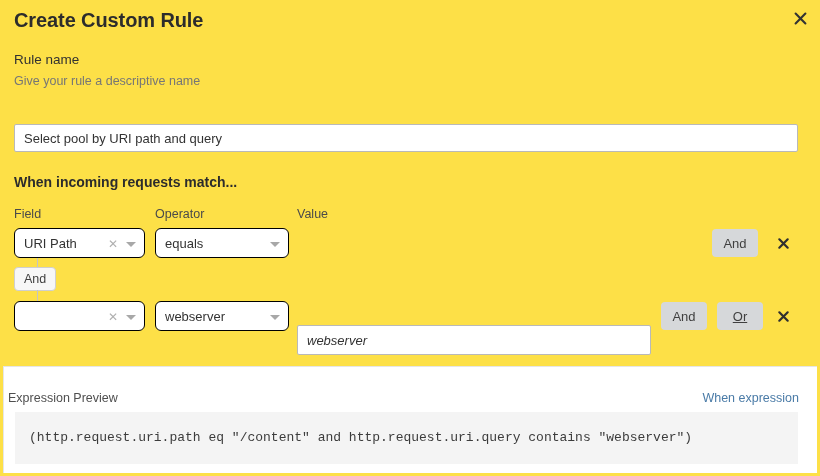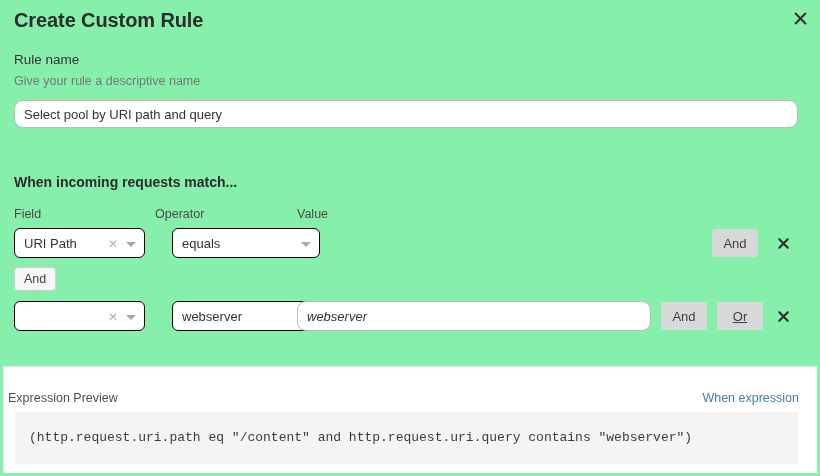--- a/index.html
+++ b/index.html
@@ -17,21 +17,21 @@
     overflow: hidden;
     position: relative;
   }
 
   
   .modal {
     position: absolute;
     left: 0; top: 0;
     width: 820px;
     height: 476px;
-    background: #86efac;
+    background: #fde047;
     padding-left: 6px;
   }
 
   .modal-title {
     position: absolute;
     left: 14px;
     top: 9px;
     font-size: 20px;
     font-weight: bold;
     letter-spacing: -0.1px;
@@ -65,26 +65,27 @@
     left: 14px;
     top: 74px;
     font-size: 12.5px;
     color: #767676;
   }
 
   .text-input {
     position: absolute;
     background: #fff;
     border: 1px solid #b9b9b9;
-    border-radius: 9px;
+    border-radius: 2px;
     font-family: "Liberation Sans", sans-serif;
     font-size: 13px;
     color: #333;
     padding: 0 9px;
     outline: none;
+    margin-top: 24px;
   }
 
   #rule-name-input {
     left: 14px;
     top: 100px;
     width: 784px;
     height: 28px;
   }
 
   
@@ -145,21 +146,21 @@
     right: 8px;
     top: 13px;
     width: 0; height: 0;
     border-left: 5px solid transparent;
     border-right: 5px solid transparent;
     border-top: 5px solid #a8a8a8;
     cursor: pointer;
   }
 
   .field-select { left: 14px; width: 131px; }
-  .op-select    { left: 172px; width: 148px; }
+  .op-select    { left: 155px; width: 134px; }
 
   .value-input { top: 0; height: 30px; }
   #value-input-0 { left: 297px; width: 405px; }
   #value-input-1 { left: 297px; width: 354px; font-style: italic; }
 
   .logic-btn {
     position: absolute;
     top: 0;
     height: 28px;
     line-height: 28px;

